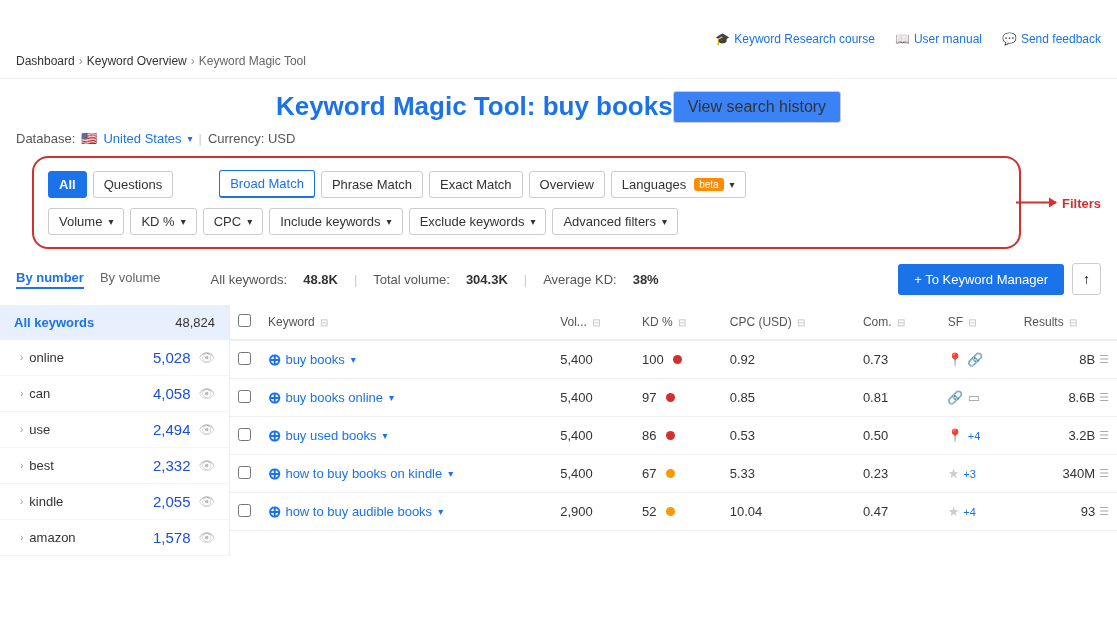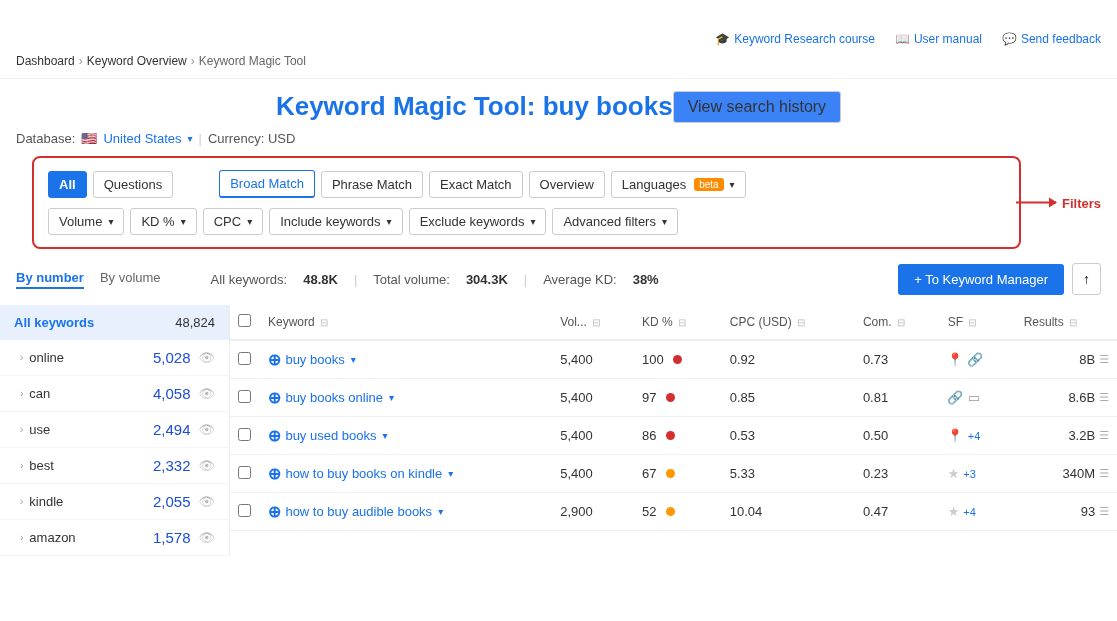--- a/index.html
+++ b/index.html
@@ -17,21 +17,21 @@
     .page-header { padding: 12px 16px 4px 16px; display: flex; align-items: flex-start; justify-content: center; }
     .page-title { font-size: 26px; font-weight: normal; color: #333; }
     .page-title span { color: #1a73e8; font-weight: bold; }
     .view-history-btn { border: 1px solid #ccc; background: #3b82f6; padding: 6px 14px; font-size: 16px; cursor: pointer; border-radius: 3px; color: #333; white-space: nowrap; }
 
     
     .db-row { padding: 4px 16px 10px 16px; display: flex; align-items: center; gap: 6px; font-size: 13px; color: #555; }
     .db-link { color: #1a73e8; text-decoration: none; display: flex; align-items: center; gap: 4px; }
 
     
-    .filters-section { margin: 0 16px 0 16px; border: 2px solid #d32f2f; border-radius: 8px; padding: 12px 14px; position: relative; }
+    .filters-section { margin: 0 16px 0 16px; border: 2px solid #d32f2f; border-radius: 16px; padding: 12px 14px; position: relative; }
 
     .filter-row1 { display: flex; align-items: center; gap: 6px; margin-bottom: 10px; flex-wrap: wrap; }
     .filter-row2 { display: flex; align-items: center; gap: 6px; flex-wrap: wrap; }
 
     .filter-btn { border: 1px solid #ccc; background: #fff; padding: 5px 10px; font-size: 13px; cursor: pointer; border-radius: 3px; color: #333; display: flex; align-items: center; gap: 4px; }
     .filter-btn.active { background: #1a73e8; color: #fff; border-color: #1a73e8; font-weight: bold; }
     .filter-btn.active-outline { border-color: #1a73e8; color: #1a73e8; margin-left: 40px; }
     .badge-beta { background: #ff8c00; color: #fff; font-size: 10px; padding: 1px 5px; border-radius: 3px; margin-left: 4px; }
     .chevron { font-size: 10px; margin-left: 2px; }
 

